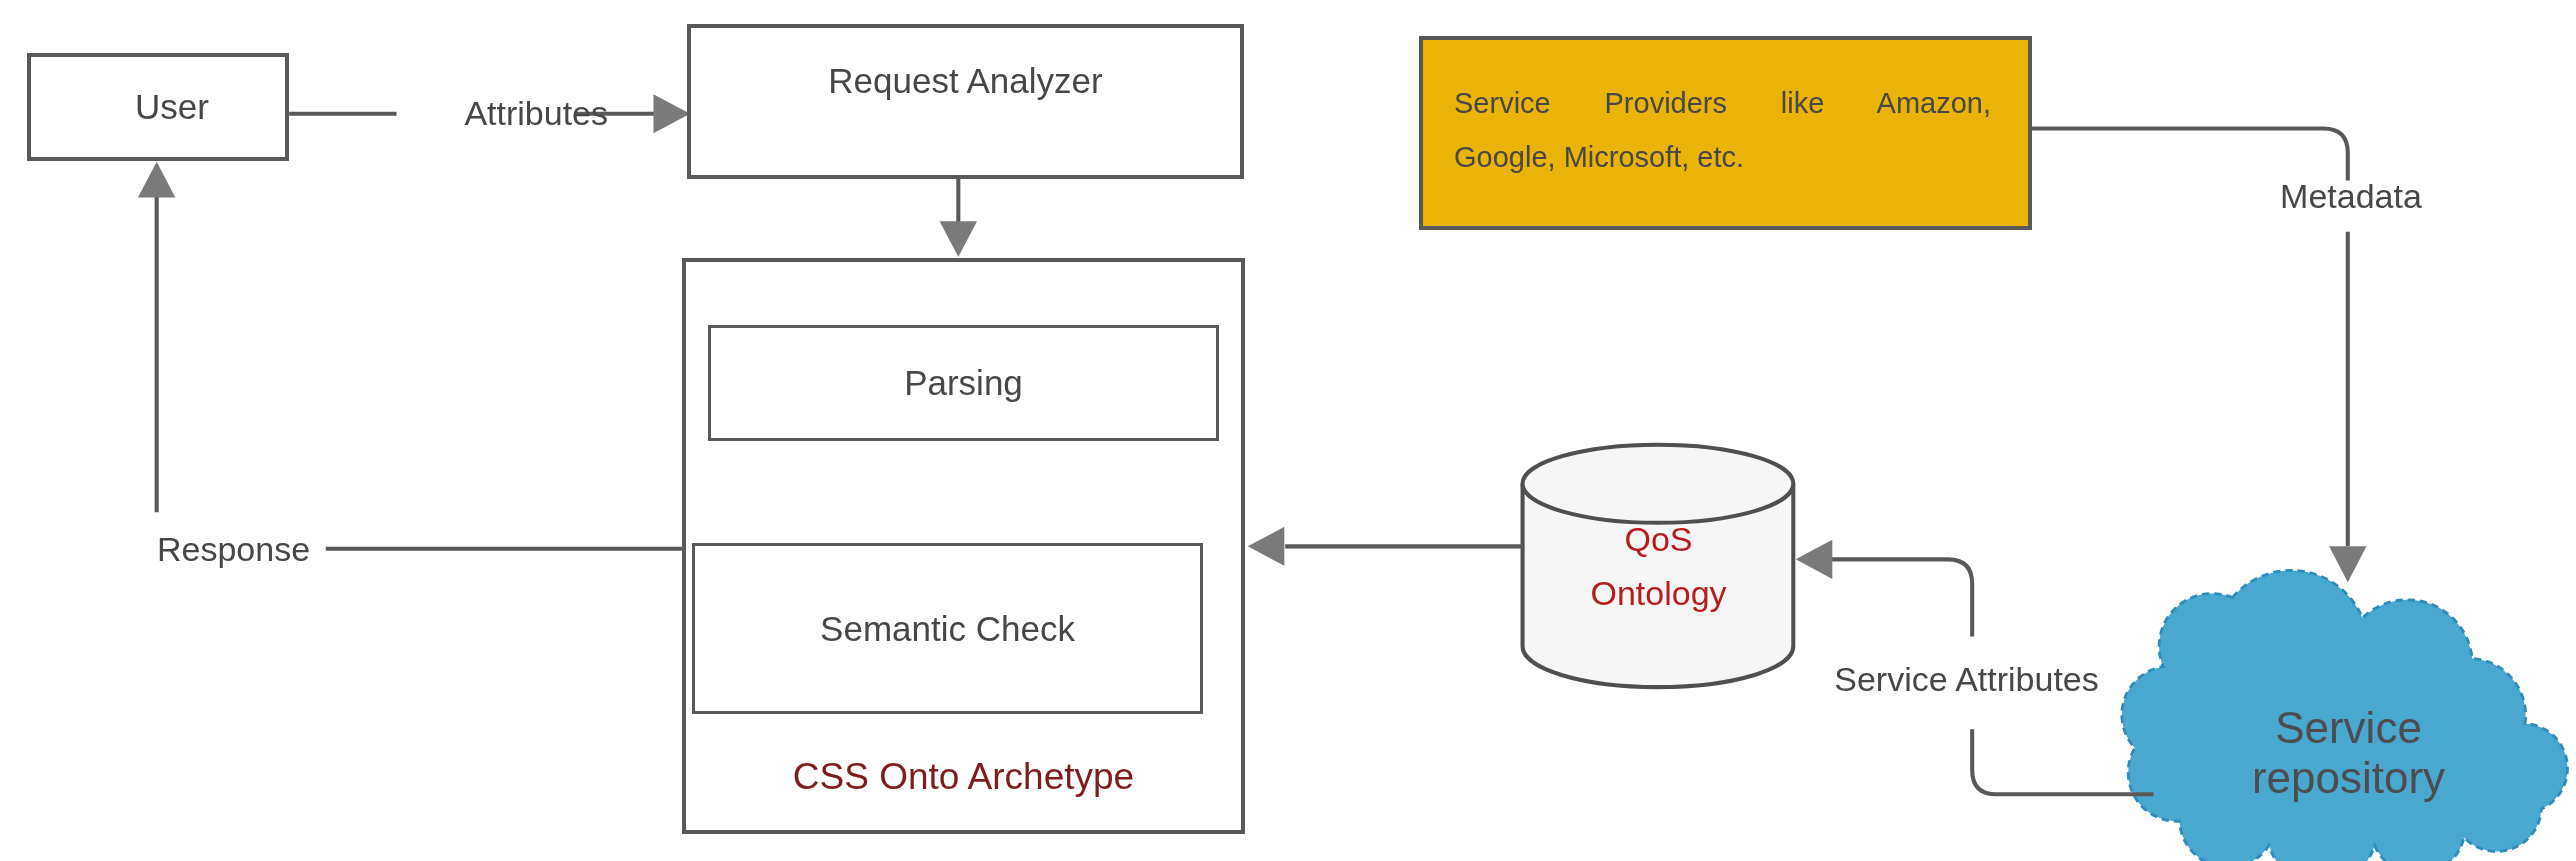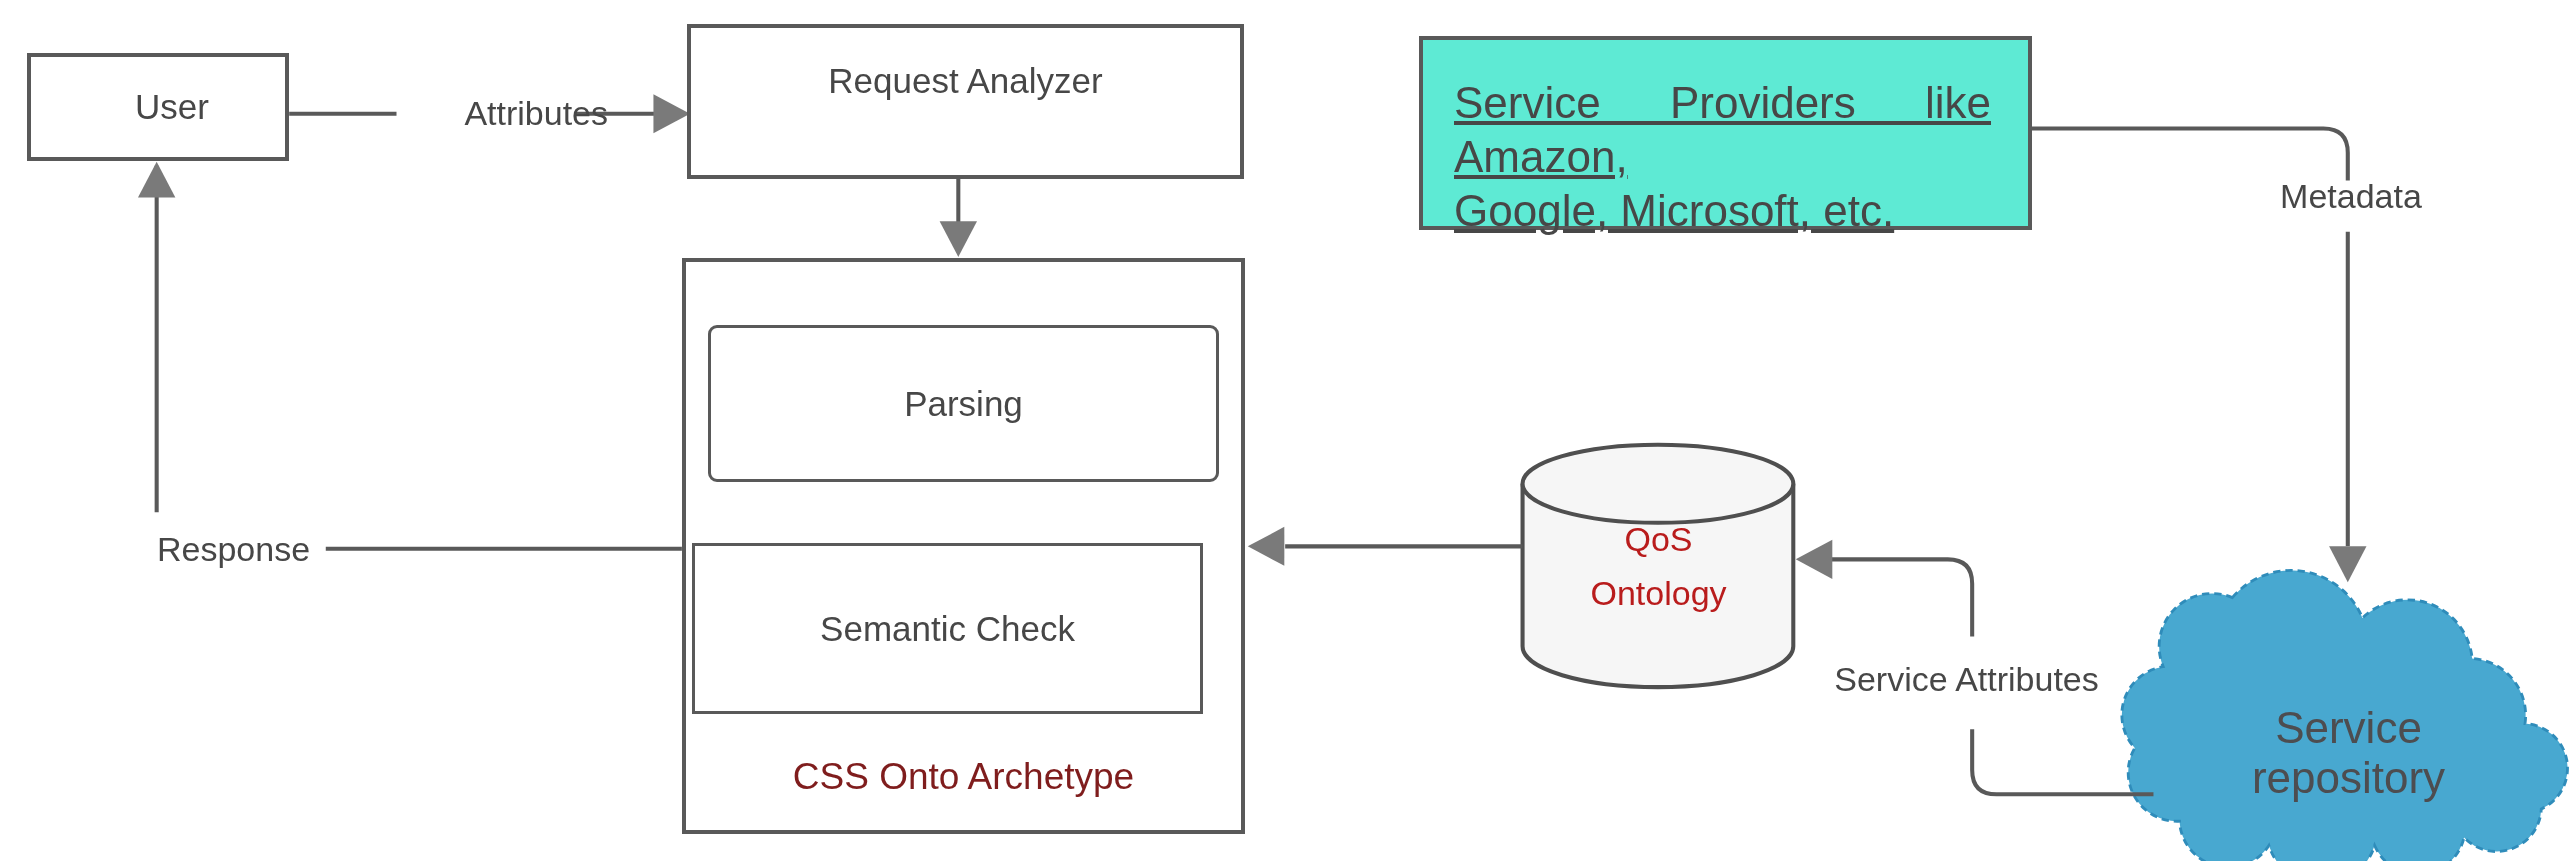--- a/index.html
+++ b/index.html
@@ -42,28 +42,27 @@
   .edge-label {
     position: absolute;
     font-size: 34px;
     color: #474747;
     white-space: nowrap;
     text-align: center;
   }
   .center-text { text-align: center; }
   .sp-box {
     position: absolute;
-    background: #5eead4;
+    background: #eab308;
     border: 4.1px solid #595959;
     box-sizing: border-box;
     padding: 36px 37px 0 31px;
-    font-size: 44px;
+    font-size: 29px;
     line-height: 54px;
     color: #474747;
-    text-decoration: underline;
   }
   .sp-line1 {
     text-align: justify;
     text-align-last: justify;
   }
   .big-box {
     position: absolute;
     background: #ffffff;
     border: 4.1px solid #595959;
     box-sizing: border-box;
@@ -154,21 +153,21 @@
     <span>Request Analyzer</span>
   </div>
 
   <div class="sp-box" style="left:1419px; top:36px; width:613px; height:194px;">
     <div class="sp-line1">Service Providers like Amazon,</div>
     <div>Google, Microsoft, etc.</div>
   </div>
 
   <div class="big-box" style="left:682px; top:258px; width:563px; height:576px;"></div>
 
-  <div class="node node-inner" style="left:708px; top:325px; width:511px; height:157px;border-radius:9px;">
+  <div class="node node-inner" style="left:708px; top:325px; width:511px; height:116px;">
     <span>Parsing</span>
   </div>
 
   <div class="node node-inner" style="left:692px; top:543px; width:511px; height:171px;">
     <span>Semantic Check</span>
   </div>
 
   <div class="big-box-label">CSS Onto Archetype</div>
 
   <div class="cyl-label">

